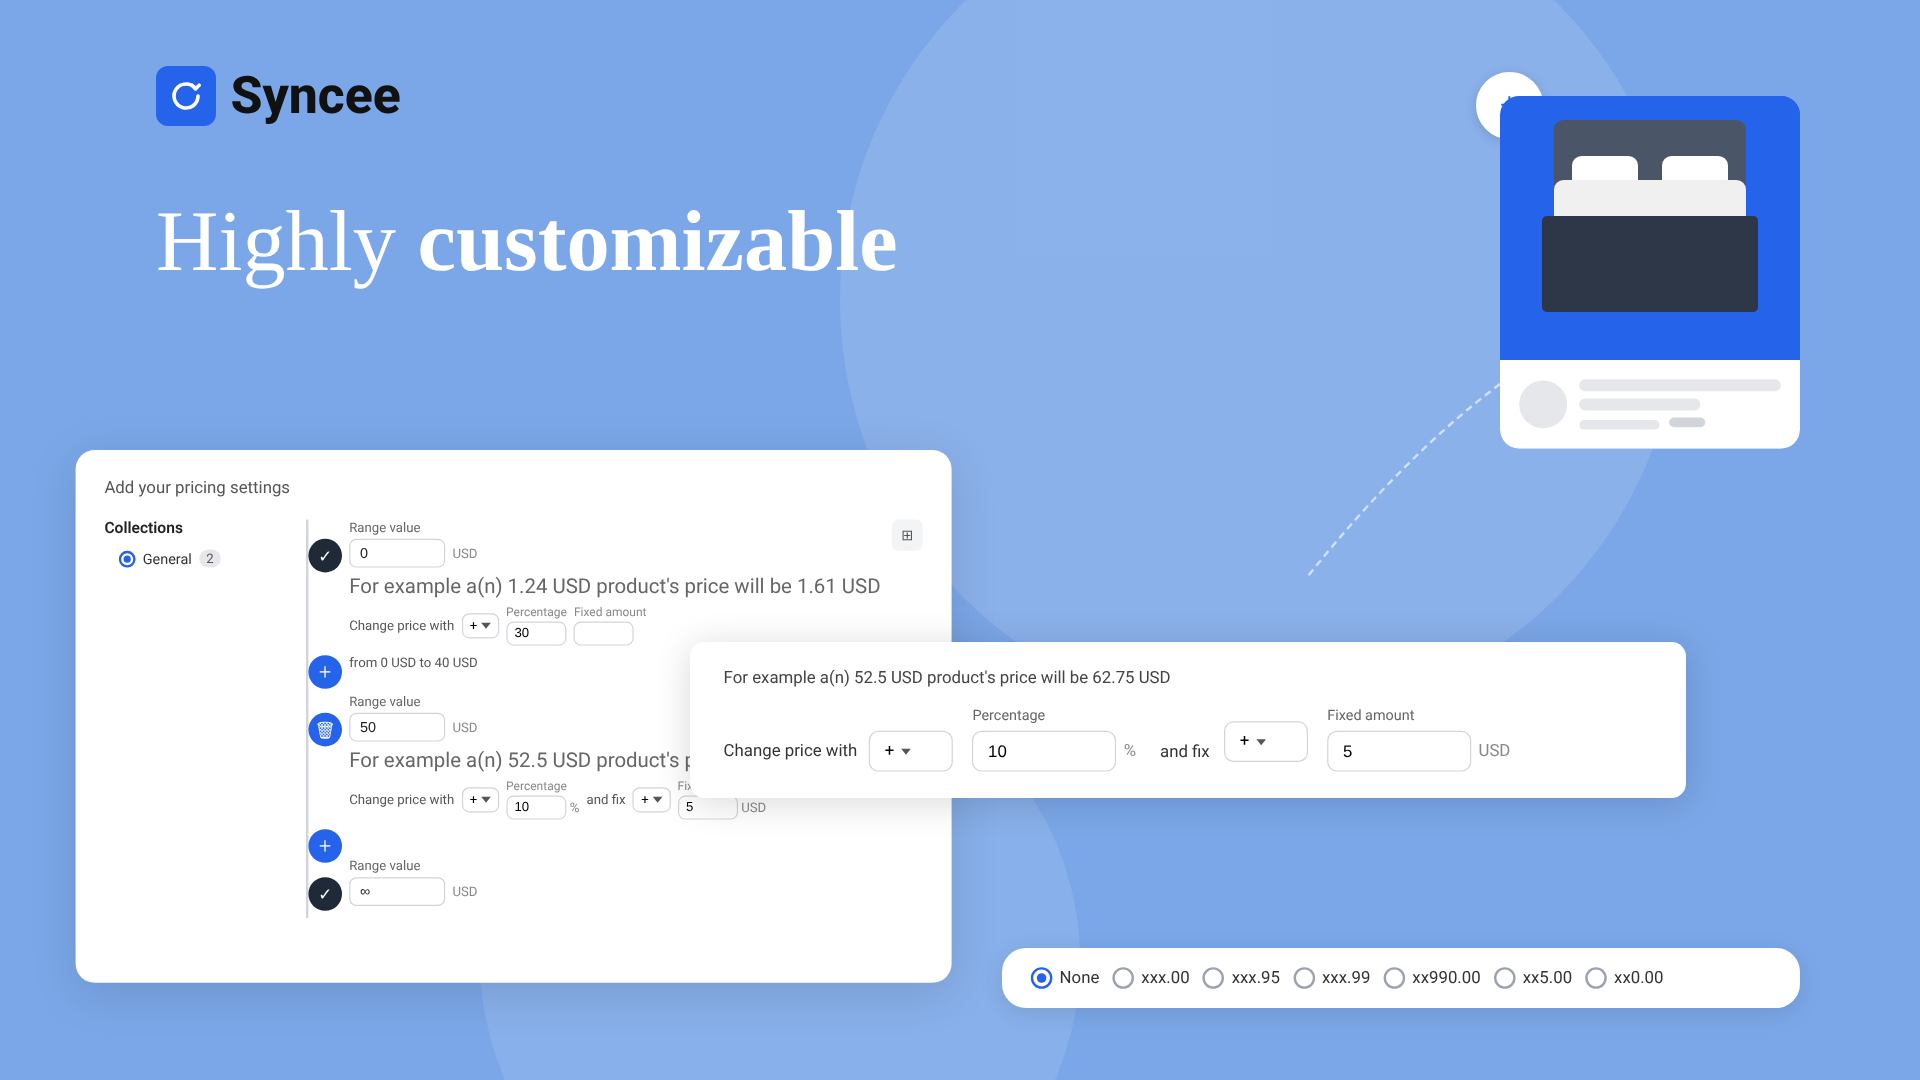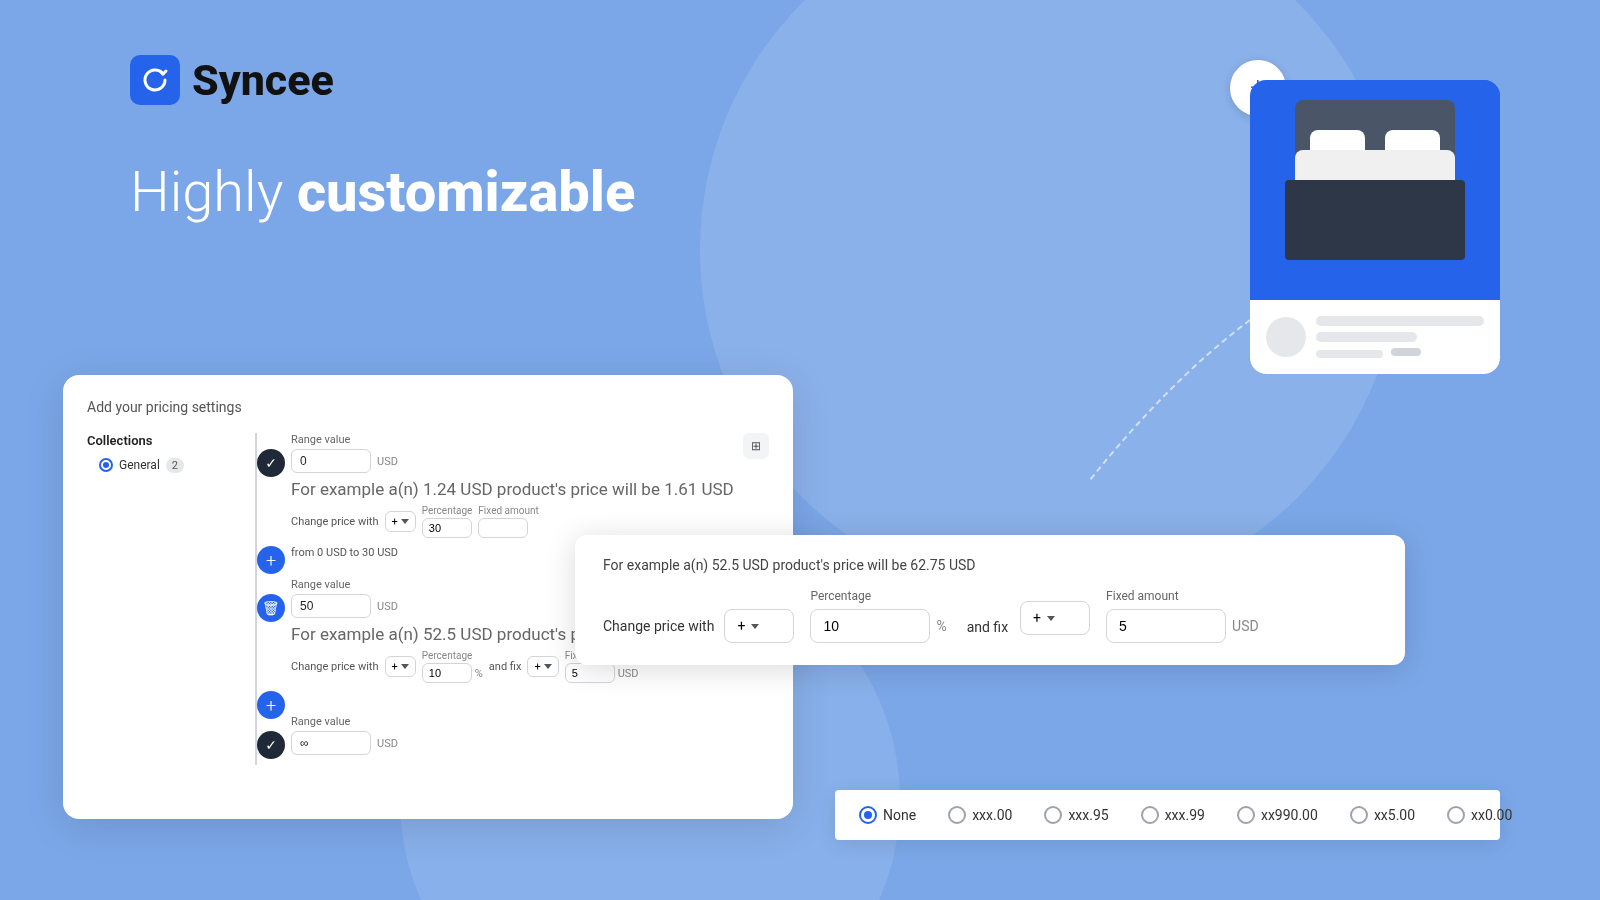--- a/index.html
+++ b/index.html
@@ -58,24 +58,25 @@
       color: #111;
     }
 
     
     .headline {
       position: absolute;
       top: 160px;
       left: 130px;
     }
     .headline h1 {
-      font-size: 56px;
+      font-size: 72px;
       line-height: 1.15;
       color: white;
       font-weight: 300;
+      font-family: Liberation Serif, serif;
     }
     .headline h1 strong {
       font-weight: 800;
     }
 
     
     .pricing-card {
       position: absolute;
       top: 375px;
       left: 63px;
@@ -102,20 +103,21 @@
       flex-shrink: 0;
     }
     .collections-label {
       font-size: 13px;
       font-weight: 600;
       color: #222;
       margin-bottom: 10px;
     }
     .collection-item {
       display: flex;
+      align-items: center;
       gap: 6px;
       font-size: 12px;
       color: #333;
       padding-left: 12px;
     }
     .radio-dot {
       width: 14px;
       height: 14px;
       border-radius: 50%;
       border: 2px solid #2563eb;
@@ -340,25 +342,25 @@
       margin: 0 4px;
     }
 
     
     .radio-options-bar {
       position: absolute;
       bottom: 60px;
       left: 835px;
       right: 100px;
       background: white;
-      border-radius: 4px;
+      border-radius: 20px;
       padding: 16px 24px;
       display: flex;
       align-items: center;
-      gap: 32px;
+      gap: 11px;
       box-shadow: 0 4px 20px rgba(0,0,0,0.1);
     }
     .radio-option {
       display: flex;
       align-items: center;
       gap: 6px;
       font-size: 14px;
       color: #333;
       cursor: pointer;
     }
@@ -606,21 +608,21 @@
         <div style="display:flex;flex-direction:column;">
           <div class="section-label-sm">Fixed amount</div>
           <div style="display:flex;align-items:center;gap:3px;">
             <input class="mini-input" value="" style="">
           </div>
         </div>
       </div>
 
       <div style="position:relative; height: 28px; margin-bottom: 4px;">
         <div class="circle-btn circle-add" style="top: 0;">+</div>
-        <div style="padding-left:20px; font-size:11px; color:#555; margin-top:6px;">from 0 USD to 30 USD</div>
+        <div style="padding-left:20px; font-size:11px; color:#555; margin-top:6px;">from 0 USD to 40 USD</div>
       </div>
 
       <div class="range-row" style="padding-left: 20px; margin-bottom: 6px; margin-top: 4px;">
         <div class="circle-btn circle-delete" style="top: 16px;">🗑</div>
         <div class="range-label">Range value</div>
         <div class="range-input-row">
           <input class="range-input" value="50" style="">
           <span class="currency-label">USD</span>
         </div>
       </div>

